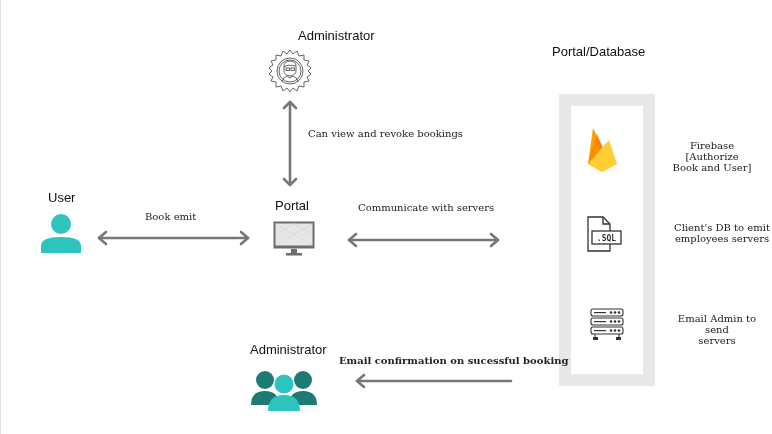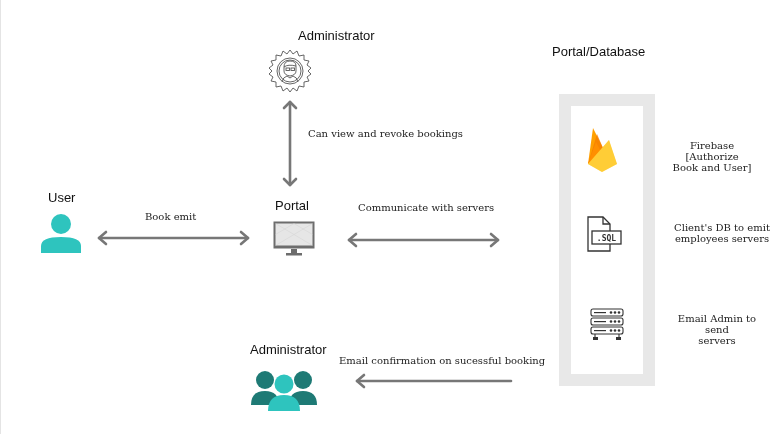--- a/index.html
+++ b/index.html
@@ -141,19 +141,19 @@
 <div class="abs title" style="left:250px; top:342px;">Administrator</div>
 <svg style="left:250px; top:368px;" width="68" height="44" viewBox="0 0 68 44">
   <circle cx="15" cy="12" r="9" fill="#1e7a75"></circle>
   <path d="M1 37 Q1 23 15 23 Q29 23 29 37 Z" fill="#1e7a75"></path>
   <circle cx="53" cy="12" r="9" fill="#1e7a75"></circle>
   <path d="M39 37 Q39 23 53 23 Q67 23 67 37 Z" fill="#1e7a75"></path>
   <circle cx="34" cy="16" r="9.5" fill="#2ec4be"></circle>
   <path d="M18 43 Q18 27 34 27 Q50 27 50 43 Z" fill="#2ec4be"></path>
 </svg>
 
-<div class="abs note" style="left:339px; top:355px;">Email confirmation on sucessful booking</div>
+<div class="abs note" style="left:339px; top:355px;font-weight:bold;">Email confirmation on sucessful booking</div>
 <svg style="left:355px; top:373px;" width="158" height="16" viewBox="0 0 158 16">
   <g stroke="#777" stroke-width="2.6" fill="none" stroke-linecap="round" stroke-linejoin="round">
     <line x1="2" y1="8" x2="156" y2="8"></line>
     <polyline points="9,2 2,8 9,14"></polyline>
   </g>
 </svg>
 
 </body></html>

